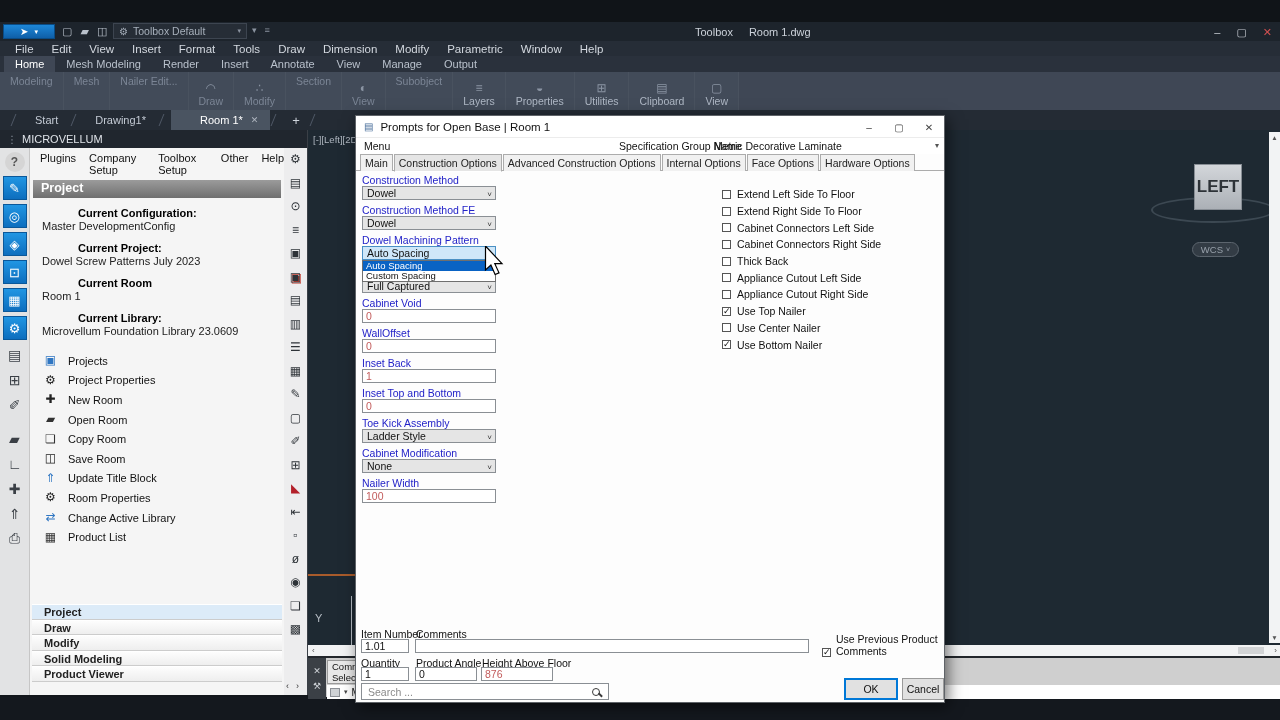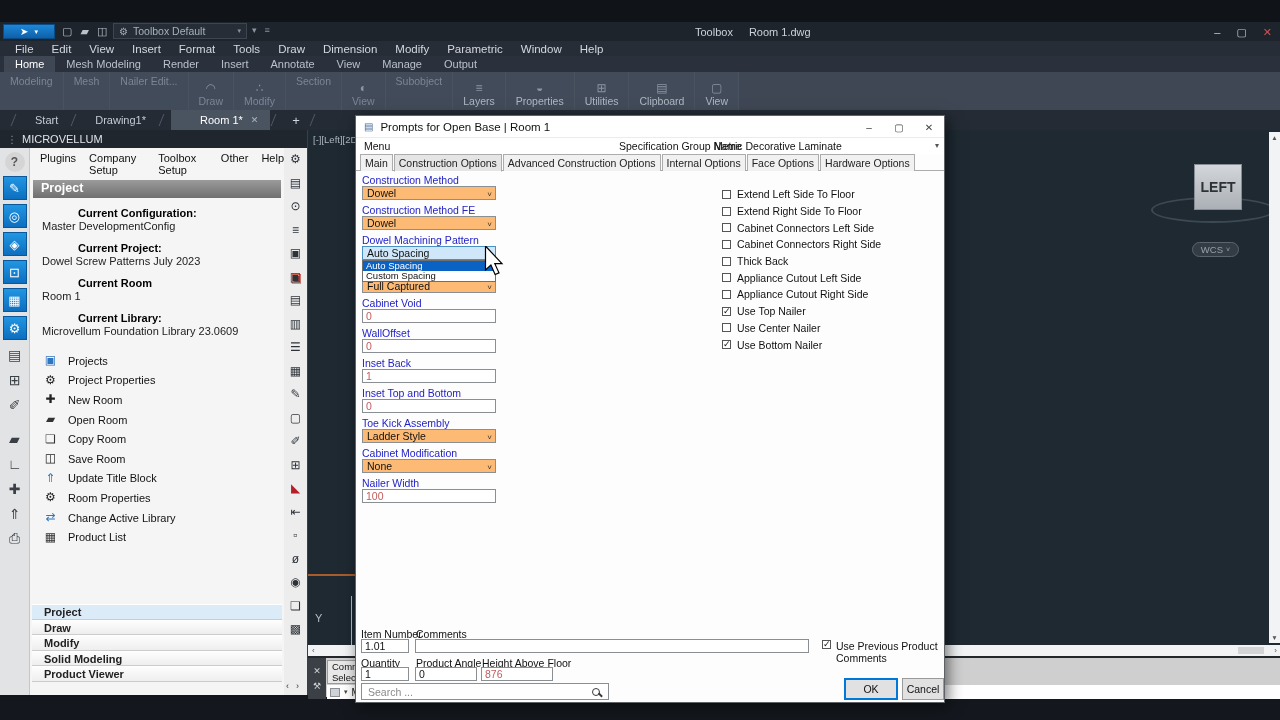--- a/index.html
+++ b/index.html
@@ -70,21 +70,21 @@
   #righttools{position:absolute;right:0;top:18px;width:23px;bottom:0;background:#ededee;display:flex;flex-direction:column;align-items:center;padding-top:5px;gap:10.5px;}
   .ticon{font-size:12px;color:#2e3338;height:13px;line-height:13px;}
   .ticon.red{color:#b3202a;}
   .ticon.alert{color:#2e3338;text-shadow:1px 1px 0 #c0392b;}
   #pager{position:absolute;left:286px;top:681px;display:flex;gap:7px;font-size:9px;color:#333;z-index:5;}
 
   
   #viewport{position:absolute;left:308px;top:130px;width:972px;height:567px;background:#1e2932;}
   #vp-label{position:absolute;left:313px;top:134px;color:#aeb6bf;font-size:9.5px;z-index:2;white-space:nowrap;}
   #vc-ring{position:absolute;left:1151px;top:197px;width:124px;height:26px;border:2px solid #3c4852;border-radius:50%;z-index:2;}
-  #vc-cube{position:absolute;left:1194px;top:164px;width:48px;height:46px;background:linear-gradient(#d3d6da,#abb0b6);border:1px solid #878d94;color:#2d3237;font-weight:bold;font-size:14px;display:flex;align-items:center;justify-content:center;z-index:3;}
+  #vc-cube{position:absolute;left:1194px;top:164px;width:48px;height:46px;background:linear-gradient(#d3d6da,#abb0b6);border:1px solid #878d94;color:#2d3237;font-weight:bold;font-size:17px;display:flex;align-items:center;justify-content:center;z-index:3;}
   #wcs{position:absolute;left:1192px;top:242px;width:47px;height:15px;background:#333c45;border:1px solid #5c656e;border-radius:8px;color:#98a1ab;font-size:9.5px;display:flex;align-items:center;justify-content:center;gap:3px;z-index:2;}
   #wallline{position:absolute;left:308px;top:574px;width:48px;height:2px;background:#a85b2b;z-index:2;}
   #ucs-y{position:absolute;left:351px;top:596px;width:1px;height:53px;background:#b6bdc4;z-index:2;}
   #ucs-x{position:absolute;left:351px;top:648px;width:9px;height:1px;background:#b6bdc4;z-index:2;}
   #ucs-label{position:absolute;left:315px;top:612px;color:#b6bdc4;font-size:11px;z-index:2;}
   #vscroll{position:absolute;left:1269px;top:132px;width:11px;height:511px;background:#f2f3f4;z-index:4;display:flex;flex-direction:column;justify-content:space-between;align-items:center;font-size:6.5px;color:#555;padding:2px 0;}
   #hscroll{position:absolute;left:308px;top:645px;width:973px;height:11px;background:#f2f3f4;z-index:4;display:flex;justify-content:space-between;align-items:center;font-size:8px;color:#555;padding:0 4px;}
   #hthumb{position:absolute;left:1238px;top:647px;width:26px;height:7px;background:#d2d4d6;z-index:5;}
 
   
@@ -109,40 +109,40 @@
   #dlg-menurow .spec-lbl{position:absolute;left:263px;top:2px;font-size:10.5px;color:#111;}
   #dlg-menurow .spec-val{position:absolute;left:358px;top:2px;font-size:10.5px;color:#111;}
   #dlg-menurow .spec-caret{position:absolute;right:5px;top:3px;font-size:8px;color:#555;}
   #dlg-tabs{position:absolute;left:0;top:38px;width:100%;height:17px;border-bottom:1px solid #acacac;display:flex;padding-left:4px;}
   .dtab{font-size:10.5px;color:#222;padding:2px 4px;border:1px solid #acacac;border-bottom:none;background:#f1f1f1;margin-right:1px;height:17px;}
   .dtab.active{background:#e5e5e5;position:relative;top:0px;height:18px;border-bottom:1px solid #fff;}
 
   #fieldcol{position:absolute;left:6px;top:56px;width:134px;}
   .fld-label{height:12px;line-height:12px;font-size:10.5px;color:#2323c8;margin-top:4px;}
   .fld-label.first{margin-top:2px;}
-  .dsel{position:relative;height:14px;background:#fdba74;border:1px solid #8a8f94;font-size:10.5px;line-height:12px;padding:0 14px 0 4px;color:#111;}
+  .dsel{position:relative;height:14px;background:#e5e5e5;border:1px solid #8a8f94;font-size:10.5px;line-height:12px;padding:0 14px 0 4px;color:#111;}
   .dsel .chev{position:absolute;right:3px;top:2px;font-size:8px;color:#333;}
   .dsel.combo-open{background:#cfe7f9;border:1px solid #4a90c4;}
   .dinp{height:14px;background:#fff;border:1px solid #8a8f94;font-size:10.5px;line-height:12px;padding:0 3px;color:#111;}
   .dinp.red{color:#c25b5b;}
   .spacer19{height:19px;}
   #dlist{position:absolute;left:6px;top:144px;width:134px;background:#fff;border:1px solid #6f6f6f;z-index:6;}
   .opt{height:10px;line-height:10px;font-size:9.5px;padding:0 3px;color:#111;white-space:nowrap;}
   .opt.selected{background:#0a63c4;color:#fff;}
 
   #cbcol{position:absolute;left:366px;top:70px;width:220px;}
   .cbrow{display:flex;align-items:center;height:16.7px;gap:6px;}
   .cb{width:9px;height:9px;border:1px solid #555;background:#fff;position:relative;flex:0 0 9px;}
   .cbrow.checked .cb::after{content:"✓";position:absolute;left:0px;top:-2px;font-size:9px;color:#111;}
   .cblabel{font-size:10.5px;color:#111;}
 
   .flbl{position:absolute;font-size:10.5px;color:#111;height:12px;line-height:12px;}
   .finp{position:absolute;height:14px;background:#fff;border:1px solid #8a8f94;font-size:10.5px;line-height:12px;padding:0 3px;color:#111;}
   .finp.red{color:#c25b5b;}
-  #f-prev{position:absolute;left:466px;top:524px;display:flex;align-items:flex-start;gap:5px;}
+  #f-prev{position:absolute;left:466px;top:524px;display:flex;align-items:flex-end;gap:5px;}
   #f-search{position:absolute;left:5px;top:567px;width:248px;height:17px;background:#fff;border:1px solid #8a8f94;display:flex;align-items:center;padding:0 6px;}
   #f-search .ph{flex:1;font-size:10.5px;color:#8a8a8a;}
   .mag{width:8px;height:8px;border:1.5px solid #3a3a3a;border-radius:50%;position:relative;margin-right:2px;}
   .mag::after{content:"";position:absolute;width:5px;height:1.5px;background:#3a3a3a;transform:rotate(45deg);right:-4px;bottom:-1px;}
   .dbtn{position:absolute;top:562px;height:22px;background:#e1e1e1;border:1px solid #9a9a9a;font-size:10.5px;color:#111;display:flex;align-items:center;justify-content:center;}
   #btn-ok{left:488px;width:54px;border:1px solid #0078d7;box-shadow:inset 0 0 0 1px #0078d7;}
   #btn-cancel{left:546px;width:42px;}
 
   #cursor{position:absolute;left:484px;top:246px;z-index:60;}
 </style>

